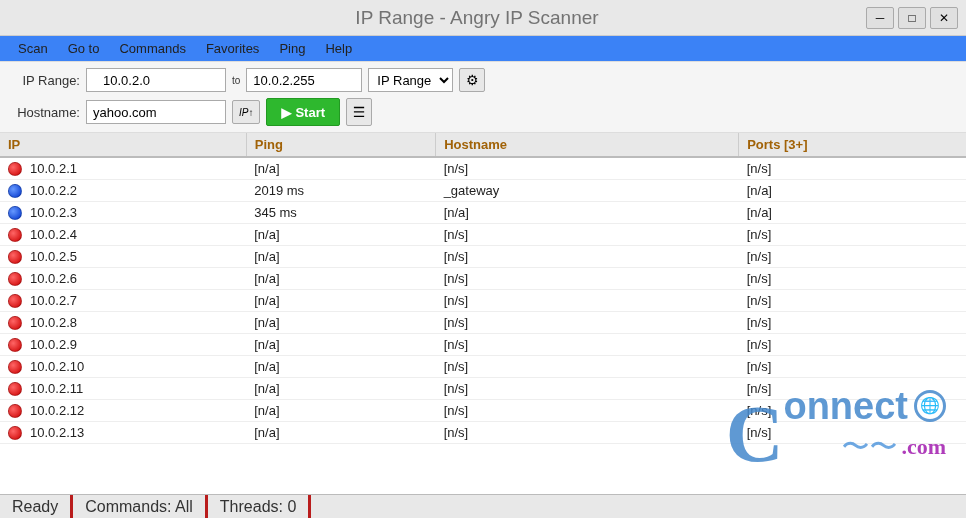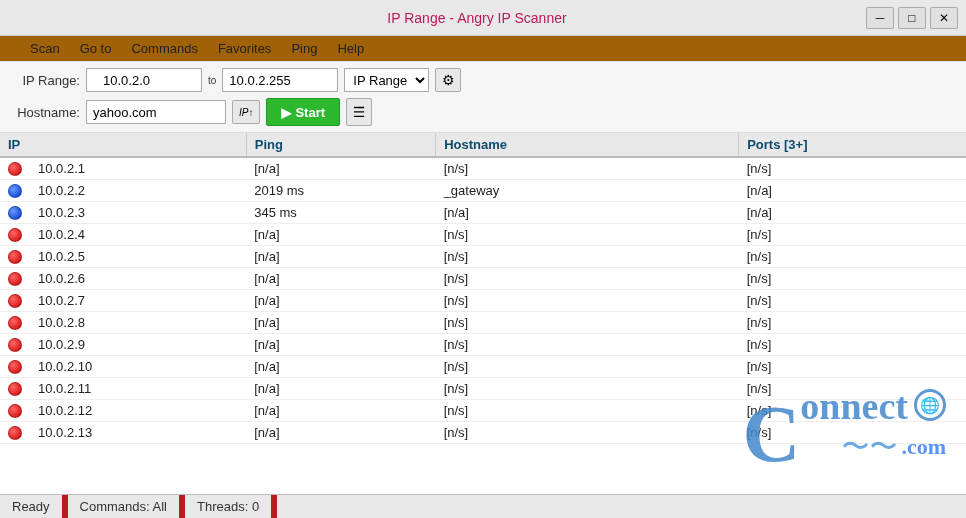--- a/index.html
+++ b/index.html
@@ -20,22 +20,22 @@
       border-bottom: 1px solid #ccc;
       display: flex;
       align-items: center;
       justify-content: space-between;
       height: 36px;
       padding: 0 8px;
       flex-shrink: 0;
     }
     .title-bar-spacer { width: 80px; }
     .title-bar-title {
-      font-size: 14px;
-      color: #be185d;
+      font-size: 19px;
+      color: #737373;
       font-weight: normal;
     }
     .title-bar-controls {
       display: flex;
       gap: 4px;
     }
     .title-btn {
       width: 28px;
       height: 22px;
       border: 1px solid #aaa;
@@ -43,26 +43,26 @@
       cursor: pointer;
       display: flex;
       align-items: center;
       justify-content: center;
       font-size: 12px;
       border-radius: 2px;
     }
 
     
     .menu-bar {
-      background: #a16207;
+      background: #3b82f6;
       border-bottom: 1px solid #ddd;
       display: flex;
       align-items: center;
       height: 26px;
-      padding: 0 20px;
+      padding: 0 8px;
       flex-shrink: 0;
     }
     .menu-item {
       padding: 2px 10px;
       cursor: pointer;
       color: #222;
       border-radius: 2px;
       height: 22px;
       display: flex;
       align-items: center;
@@ -90,21 +90,21 @@
       text-align: right;
     }
     .toolbar-input {
       border: 1px solid #aaa;
       padding: 2px 6px;
       height: 24px;
       font-size: 13px;
       background: white;
       outline: none;
     }
-    .ip-from { width: 116px; padding-left: 16px; }
+    .ip-from { width: 140px; padding-left: 16px; }
     .ip-to { width: 116px; }
     .hostname-input { width: 140px; }
     .to-label { font-size: 10px; color: #333; }
 
     .range-select-wrapper {
       display: flex;
       align-items: center;
       border: 1px solid #aaa;
       background: white;
       height: 24px;
@@ -205,42 +205,42 @@
       border-collapse: collapse;
     }
     .scan-table thead tr {
       background: #e8e8e8;
       border-bottom: 2px solid #bbb;
     }
     .scan-table th {
       text-align: left;
       padding: 4px 8px;
       font-weight: bold;
-      color: #0c4a6e;
+      color: #a16207;
       font-size: 13px;
       border-right: 1px solid #ccc;
       user-select: none;
     }
     .scan-table th:last-child { border-right: none; }
     .scan-table td {
       padding: 3px 8px;
       border-bottom: 1px solid #eee;
       font-size: 13px;
       color: #222;
     }
 
     .col-ip { width: 130px; }
     .col-ping { width: 100px; }
     .col-hostname { width: 160px; }
     .col-ports { width: 120px; }
 
     .ip-cell {
       display: flex;
       align-items: center;
-      gap: 16px;
+      gap: 8px;
     }
     .status-dot {
       width: 14px;
       height: 14px;
       border-radius: 50%;
       flex-shrink: 0;
       display: inline-block;
       border: 1px solid rgba(0,0,0,0.2);
     }
     .dot-red { background: radial-gradient(circle at 35% 35%, #ff6666, #cc0000); }
@@ -264,23 +264,23 @@
     .status-bar {
       background: #e8e8e8;
       border-top: 1px solid #bbb;
       height: 24px;
       display: flex;
       align-items: center;
       flex-shrink: 0;
     }
     .status-segment {
       padding: 0 12px;
-      font-size: 13px;
+      font-size: 16px;
       color: #333;
-      border-right: 6px solid #b91c1c;
+      border-right: 3px solid #b91c1c;
       height: 100%;
       display: flex;
       align-items: center;
     }
     .status-segment:last-child { border-right: none; }
     .status-fill { flex: 1; background: #e8e8e8; }
   </style>
 </head>
 <body>
 
@@ -485,28 +485,28 @@
     <td class="col-ports">[n/s]</td>
   </tr>
       </tbody>
   </table>
 
   <div class="watermark">
     <div class="watermark-inner">
       <span style="font-size:80px;font-weight:bold;color:#4488cc;font-family:serif;line-height:1;">C</span>
       <div style="display:flex;flex-direction:column;justify-content:flex-end;margin-bottom:8px;">
         <div style="display:flex;align-items:center;gap:2px;">
-          <span style="font-size:38px;font-weight:bold;color:#4488cc;font-family:Liberation Serif, serif;">onnect</span>
+          <span style="font-size:38px;font-weight:bold;color:#4488cc;font-family:Liberation Sans, sans-serif;">onnect</span>
           <div style="width:32px;height:32px;border:3px solid #4488cc;border-radius:50%;display:flex;align-items:center;justify-content:center;margin-left:4px;margin-bottom:2px;">
             <span style="font-size:16px;color:#4488cc;">🌐</span>
           </div>
         </div>
         <div style="display:flex;align-items:center;justify-content:flex-end;gap:4px;">
           <span style="font-size:28px;color:#5599dd;">〜〜</span>
-          <span style="font-size:22px;font-weight:bold;color:#3b82f6;font-family:serif;">.com</span>
+          <span style="font-size:22px;font-weight:bold;color:#a21caf;font-family:serif;">.com</span>
         </div>
       </div>
     </div>
   </div>
 </div>
 
 <div class="status-bar">
   <span class="status-segment">Ready</span>
   <span class="status-segment">Commands: All</span>
   <span class="status-segment">Threads: 0</span>

